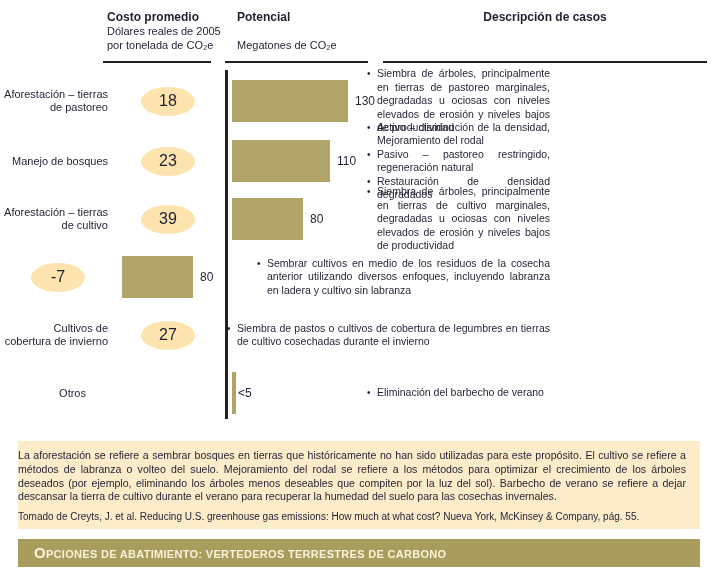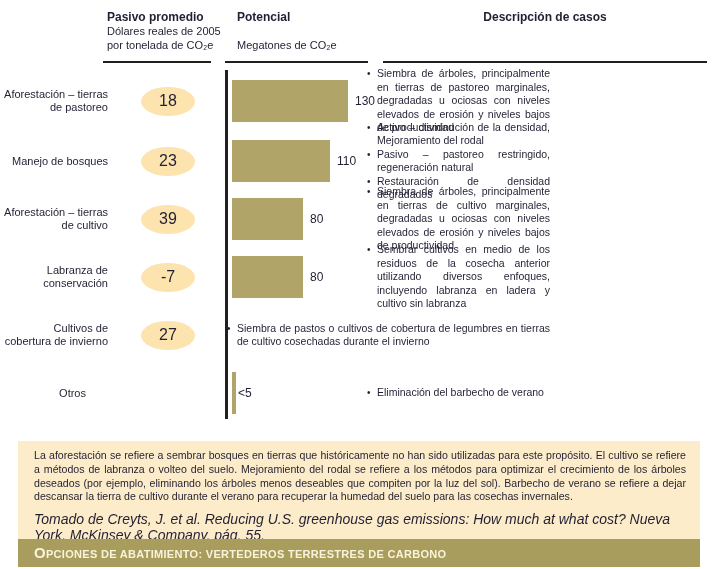--- a/index.html
+++ b/index.html
@@ -33,35 +33,35 @@
   .badge { width:54px; height:29px; background:#fde3ae; border-radius:50%; display:flex; align-items:center; justify-content:center; font-size:16px; }
   .cell-bar { width:140px; display:flex; align-items:center; overflow:visible; padding-left:6px; }
   .bar { height:42px; background:#b0a468; flex:0 0 auto; }
   .bar-val { font-size:12px; margin-left:7px; white-space:nowrap; }
   .bar-val.tight { margin-left:2px; }
   .cell-desc { flex:1; padding-right:16px; font-size:10.5px; line-height:13.5px; text-align:justify; }
   .bullet { position:relative; padding-left:11px; }
   .bullet::before { content:"\2022"; position:absolute; left:1px; top:0; font-size:10px; }
 
   
-  .notebox { position:absolute; left:18px; top:441px; width:682px; background:#fcecca; padding:8px 14px 7px 16px; }
+  .notebox { position:absolute; left:18px; top:441px; width:682px; background:#fcecca; padding:8px 14px 7px 0; }
   .notebox .note { font-size:10.6px; line-height:13.8px; text-align:justify; }
-  .notebox .source { font-size:14px; margin-top:7px;font-style:italic; }
+  .notebox .source { font-size:10px; margin-top:7px; }
 
   
   .banner { position:absolute; left:18px; top:539px; width:682px; height:28px; background:#a89d5c; display:flex; align-items:center; }
   .banner-label { padding-left:16px; color:#faf3dc; font-size:11px; font-weight:bold; letter-spacing:0.3px; line-height:28px; }
   .banner-label::first-letter { font-size:15px; }
 </style>
 </head>
 <body>
 
 <div class="page">
 
-  <div class="hdr-title hdr-costo-title">Pasivo promedio</div>
+  <div class="hdr-title hdr-costo-title">Costo promedio</div>
   <div class="hdr-sub hdr-costo-sub1">Dólares reales de 2005</div>
   <div class="hdr-sub hdr-costo-sub2">por tonelada de CO₂e</div>
   <div class="hdr-title hdr-pot-title">Potencial</div>
   <div class="hdr-sub hdr-pot-sub">Megatones de CO₂e</div>
   <div class="hdr-title hdr-desc-title">Descripción de casos</div>
   <div class="rule rule-costo"></div>
   <div class="rule rule-pot"></div>
   <div class="rule rule-desc"></div>
 
   <div class="axis"></div>
@@ -108,22 +108,20 @@
       <div class="cell-bar">
         <div class="bar" style="width: 71px;"></div>
         <div class="bar-val">80</div>
       </div>
       <div class="cell-desc">
         <div class="bullet">Siembra de árboles, principalmente en tierras de cultivo marginales, degradadas u ociosas con niveles elevados de erosión y niveles bajos de productividad</div>
       </div>
     </div>
 
     <div class="row hN">
-      <div class="cell-label">Labranza de
-conservación</div>
       <div class="cell-cost">
         <div class="badge">-7</div>
       </div>
       <div class="cell-bar">
         <div class="bar" style="width: 71px;"></div>
         <div class="bar-val">80</div>
       </div>
       <div class="cell-desc">
         <div class="bullet">Sembrar cultivos en medio de los residuos de la cosecha anterior utilizando diversos enfoques, incluyendo labranza en ladera y cultivo sin labranza</div>
       </div>

